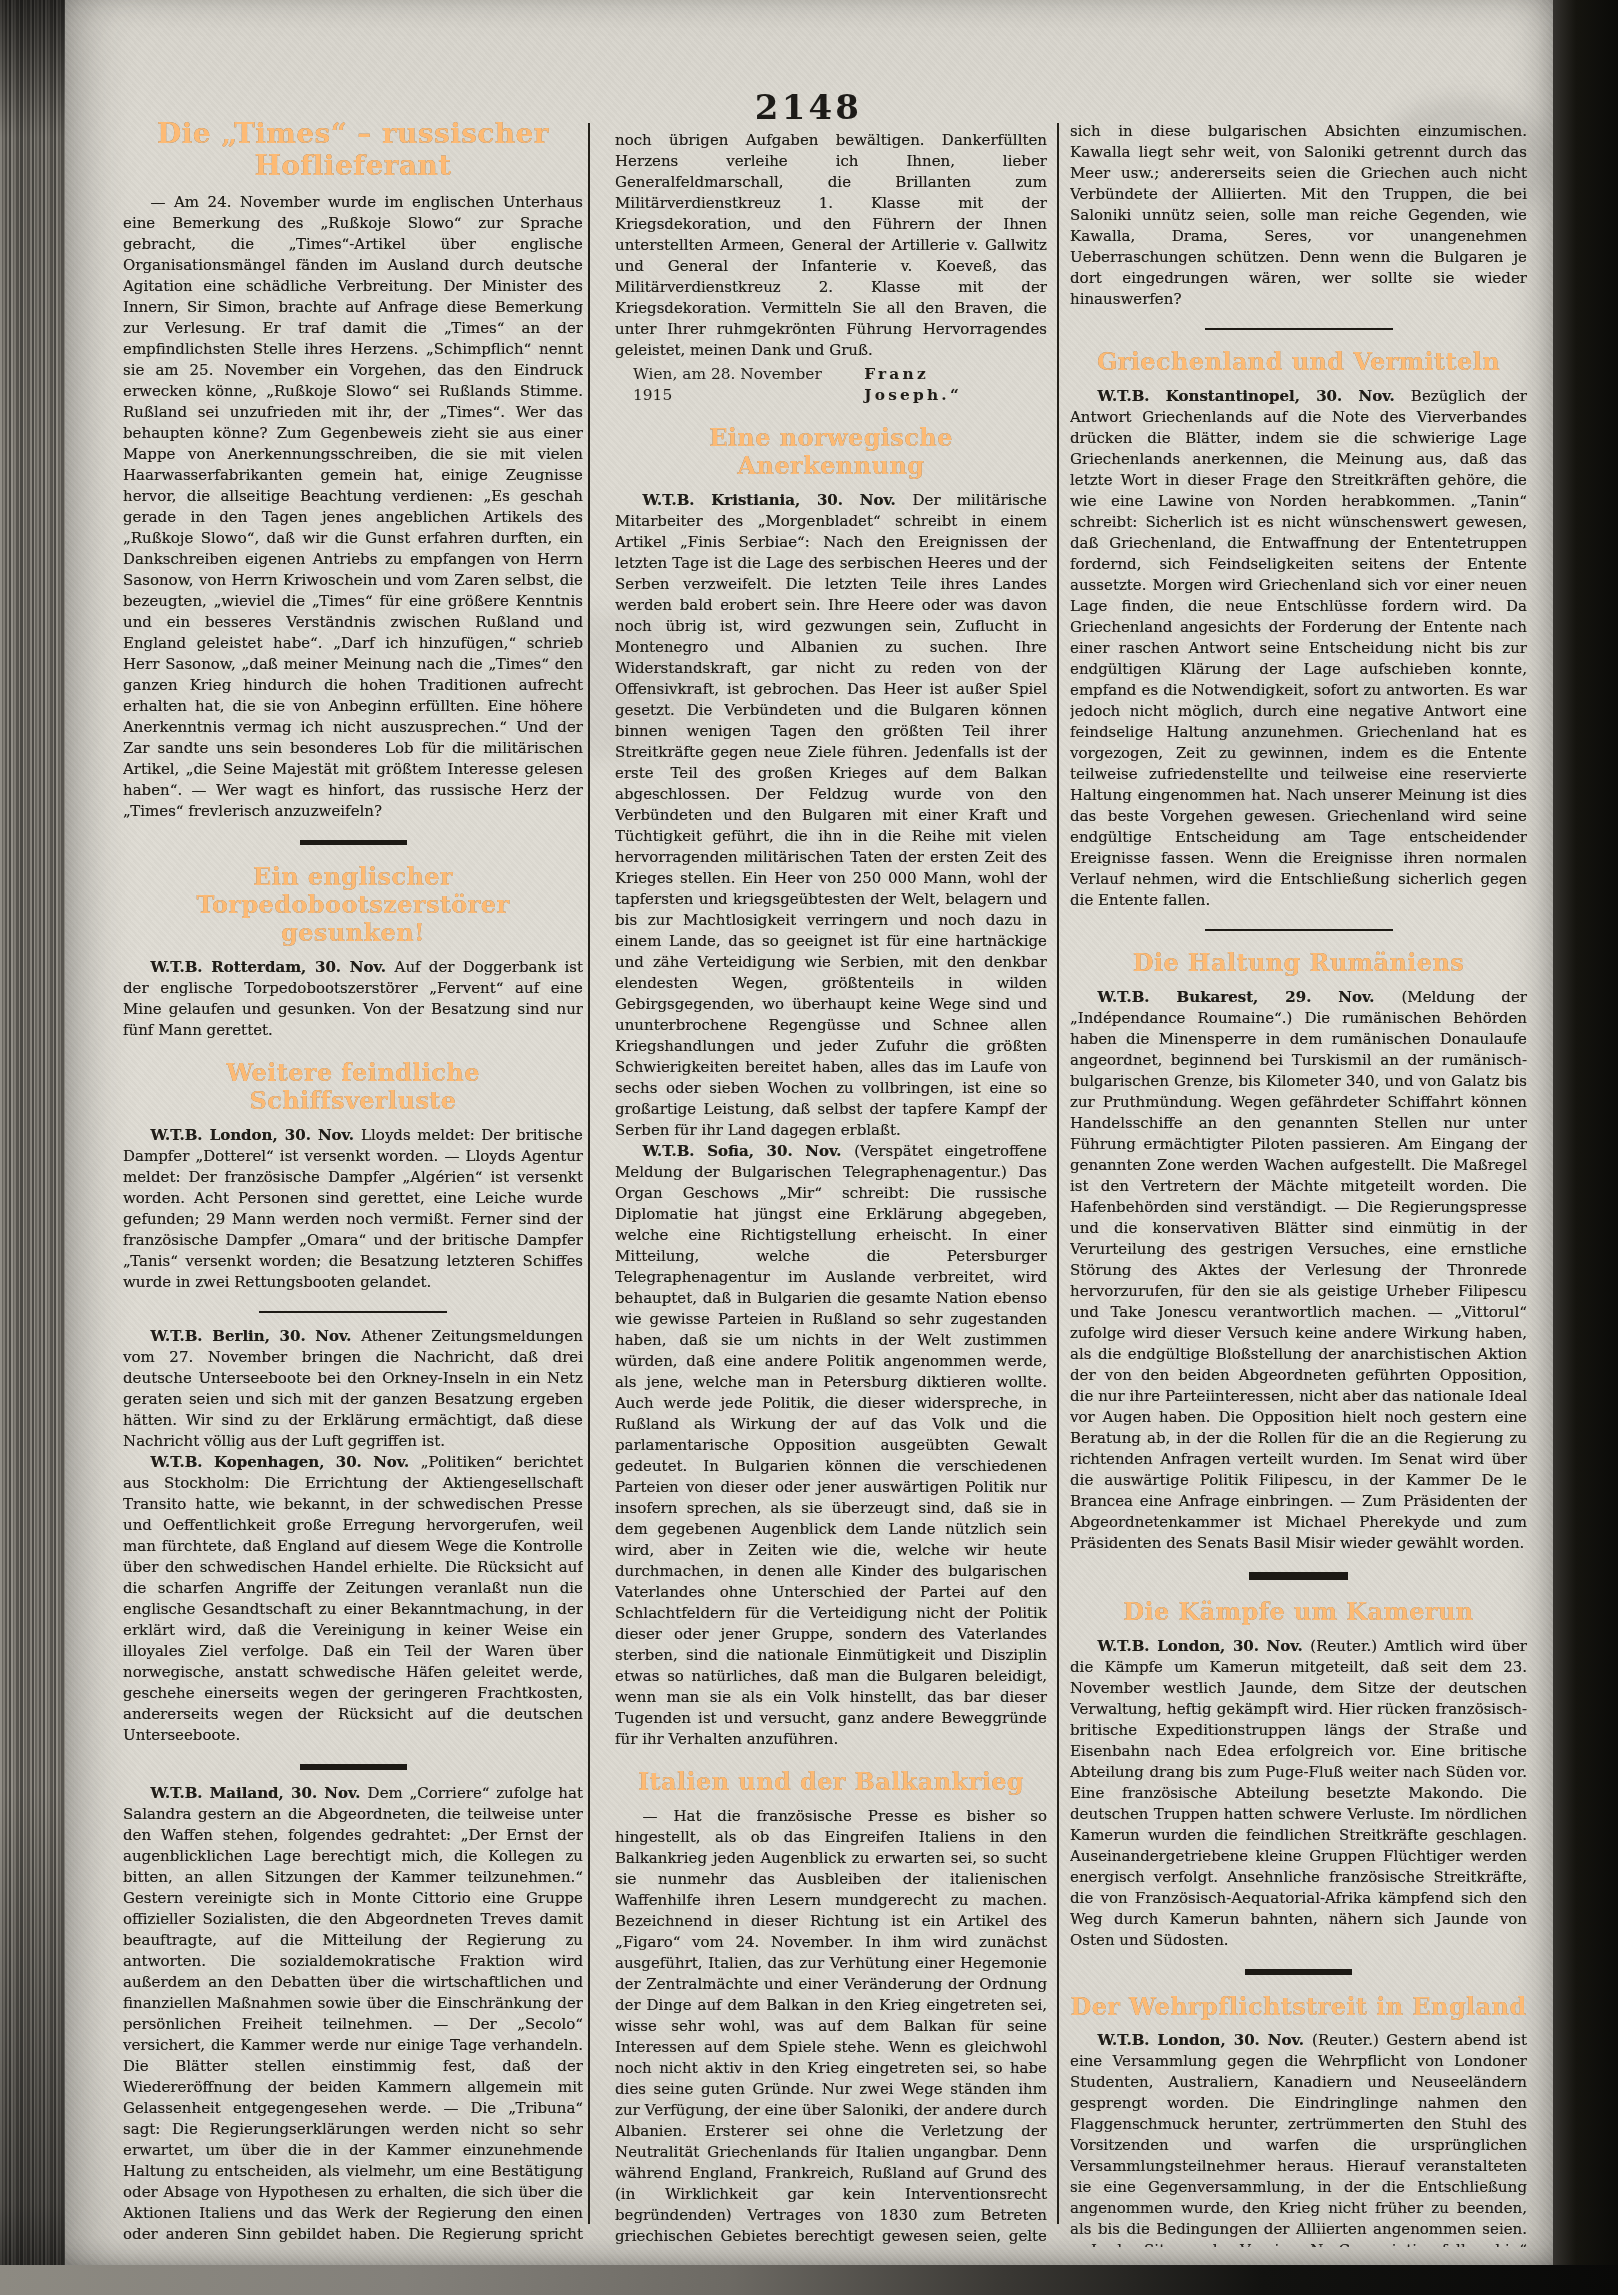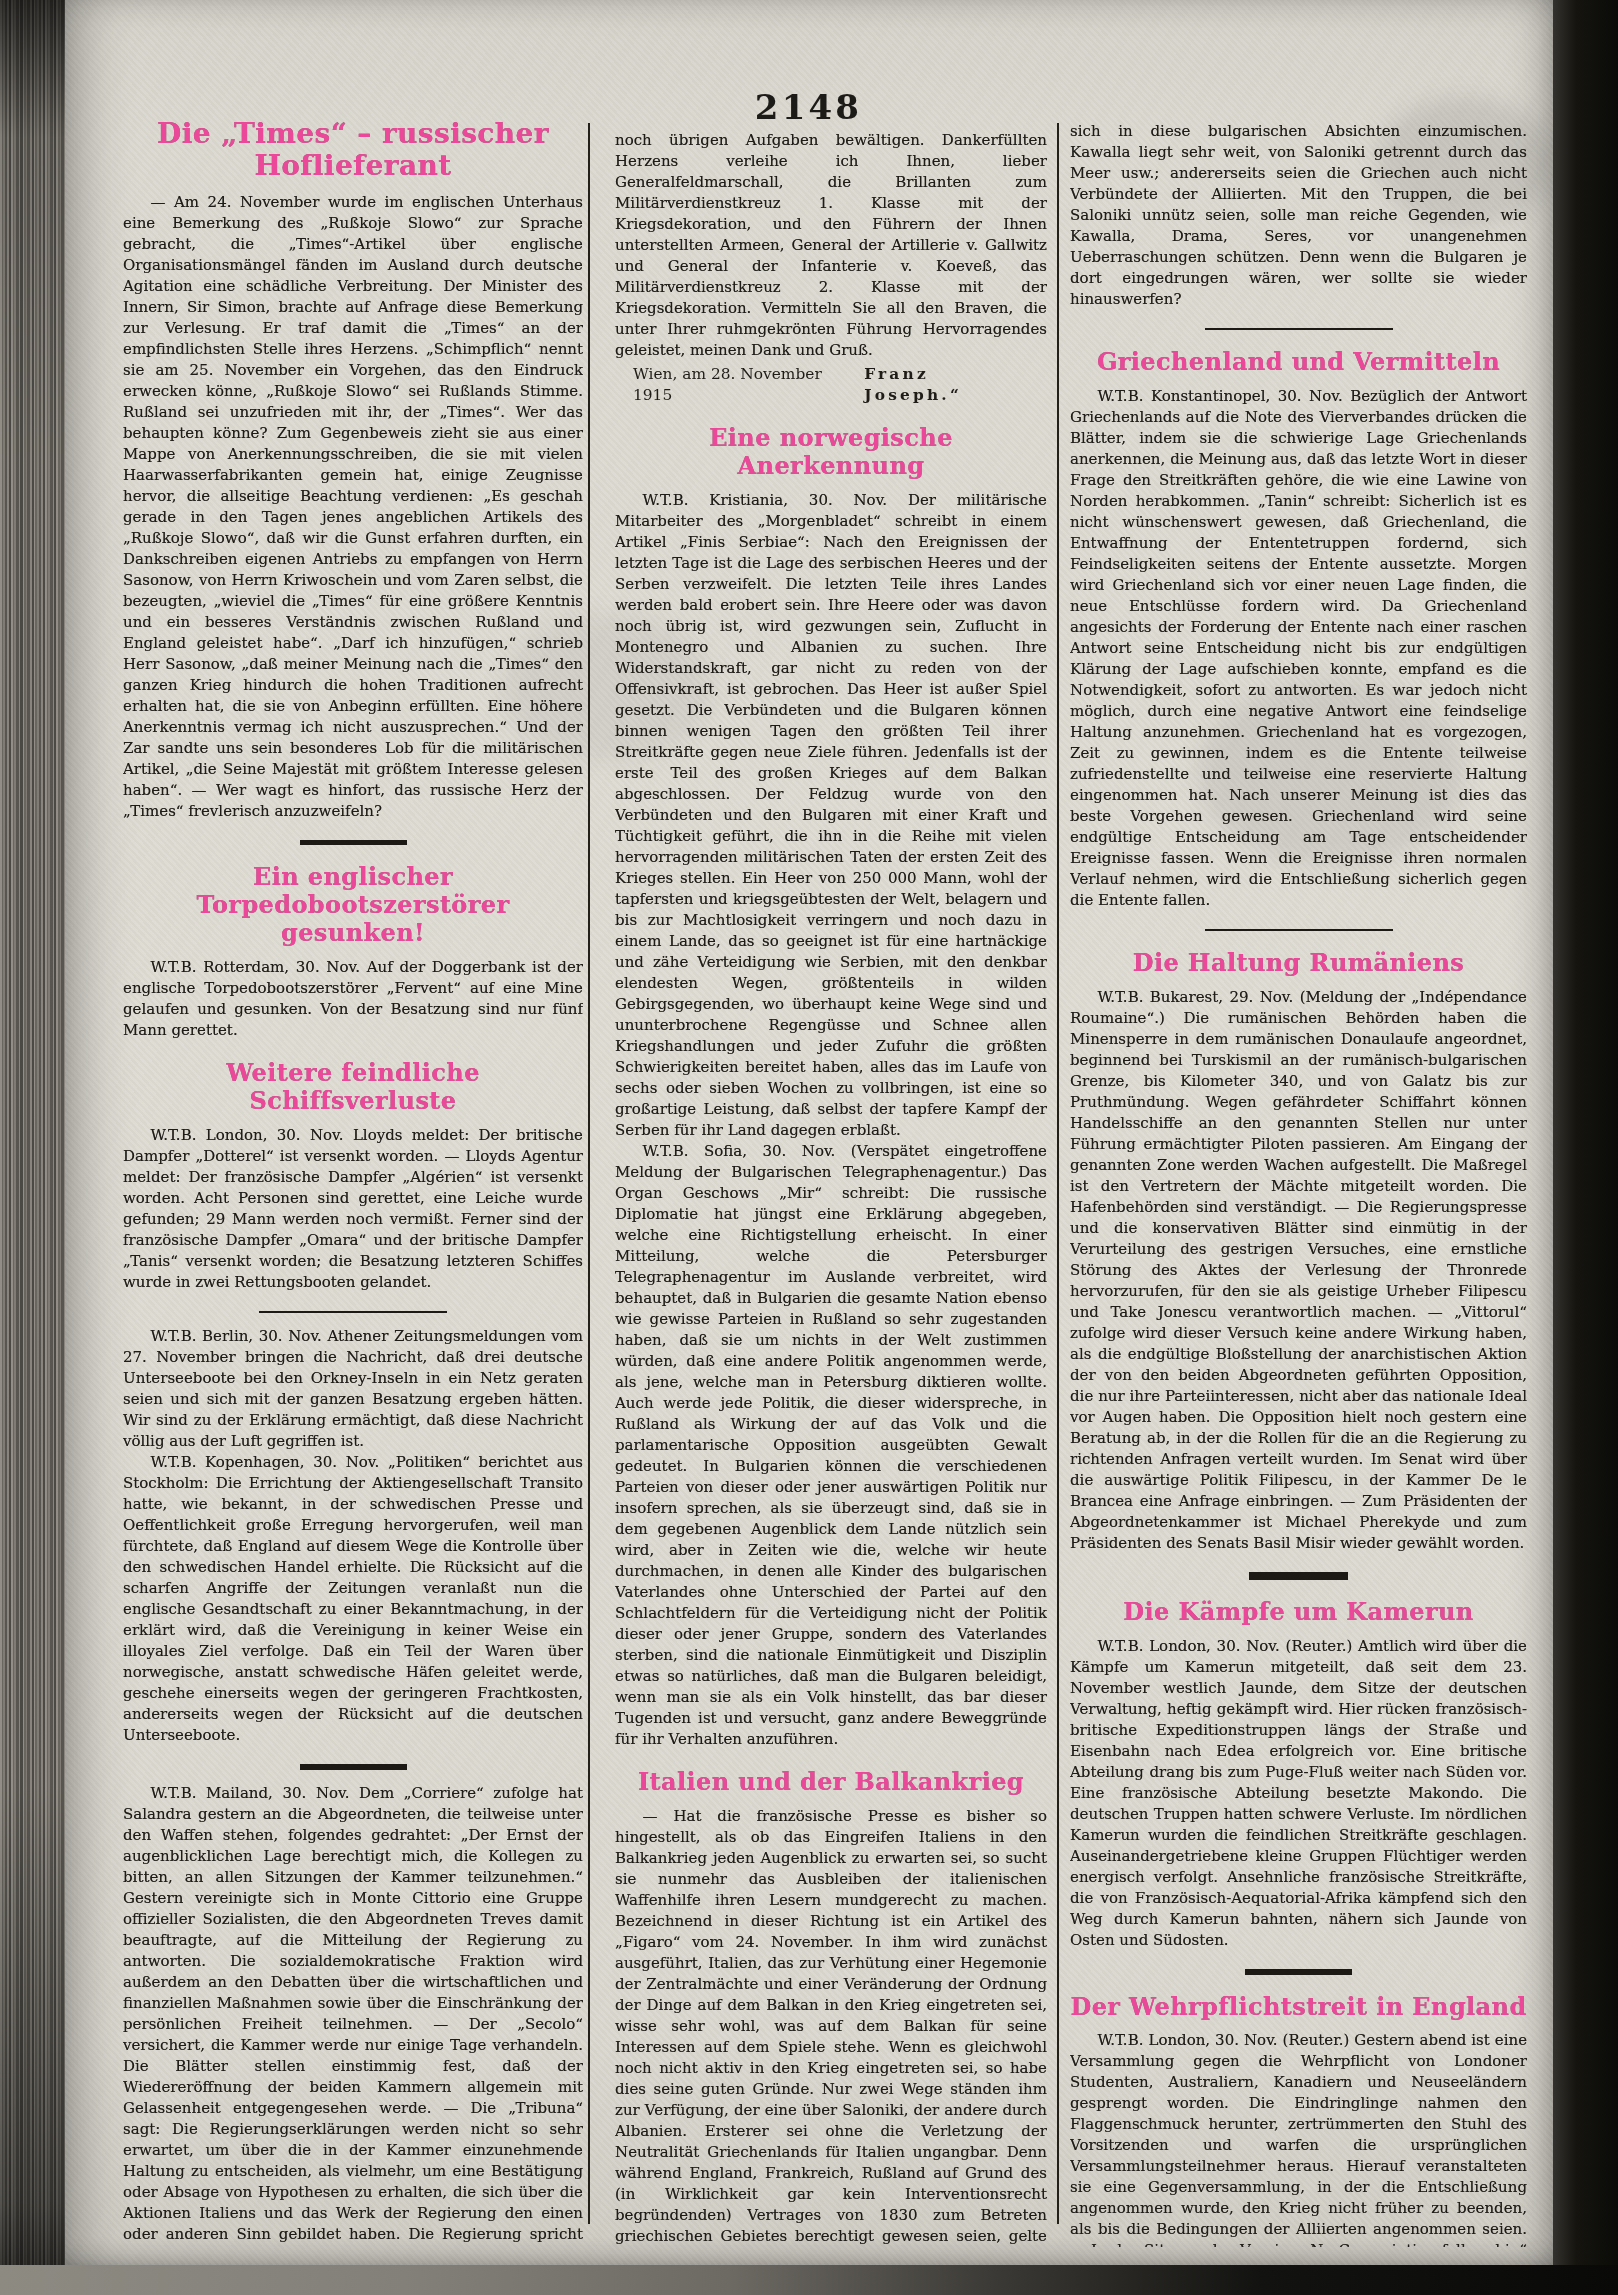--- a/index.html
+++ b/index.html
@@ -39,24 +39,24 @@
   .vrule.r2{left:1057px;}
 
   .col{position:absolute;overflow:hidden;color:#1f1c17;}
   .col1{left:123px;top:118px;width:460px;height:2129px;}
   .col2{left:615px;top:130px;width:432px;height:2117px;}
   .col3{left:1070px;top:121px;width:457px;height:2126px;}
 
   .para{margin:0;font-size:15px;line-height:21px;text-align:justify;
         text-shadow:0 0 0.4px rgba(20,18,14,.55);}
   .para.indent{text-indent:27.5px;}
-  .lead{font-weight:normal;}
+  .lead{font-weight:bold;}
 
   .headline{margin:18px 0 9.7px;font-size:24px;line-height:28px;font-weight:bold;
-            text-align:center;letter-spacing:0.4px;color:#ec4899;
+            text-align:center;letter-spacing:0.4px;color:#fdba74;
             text-shadow:0 0 0.5px rgba(0,0,0,.5);}
   .headline.large{font-size:28px;line-height:32px;margin-top:0;}
 
   .divider{margin:18px auto 13px;background:#1c1914;}
   .divider.bar{width:107px;height:5.7px;}
   .divider.thin{width:188px;height:2.4px;}
   .divider.thick{width:99px;height:8px;}
 
   .signature{display:flex;justify-content:center;margin:3.2px 0 4.9px;
              padding:0 13px 0 18px;font-size:15.4px;line-height:21px;}

